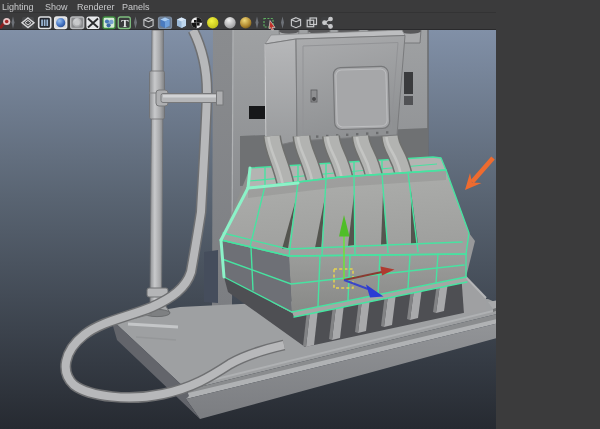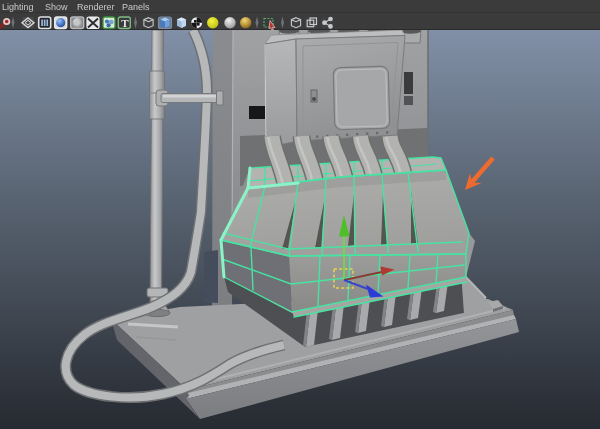--- a/index.html
+++ b/index.html
@@ -1,16 +1,16 @@
 <!DOCTYPE html>
 <html><head>
 <meta charset="utf-8">
 <style>
   html,body { margin:0; padding:0; background:#3B3B3C; }
-  #stage { position:relative; width:600px; height:429px; overflow:hidden;
+  #stage { position:relative; width:496px; height:429px; overflow:hidden;
            font-family:"Liberation Sans", sans-serif;text-decoration:underline; }
 </style>
 </head>
 <body>
 <div id="stage">
 <svg width="600" height="429" viewBox="0 0 600 429">
 <defs>
 <linearGradient id="bg" x1="0" y1="0" x2="0" y2="1">
           <stop offset="0" stop-color="#8190A7"></stop>
           <stop offset="0.42" stop-color="#596472"></stop>

